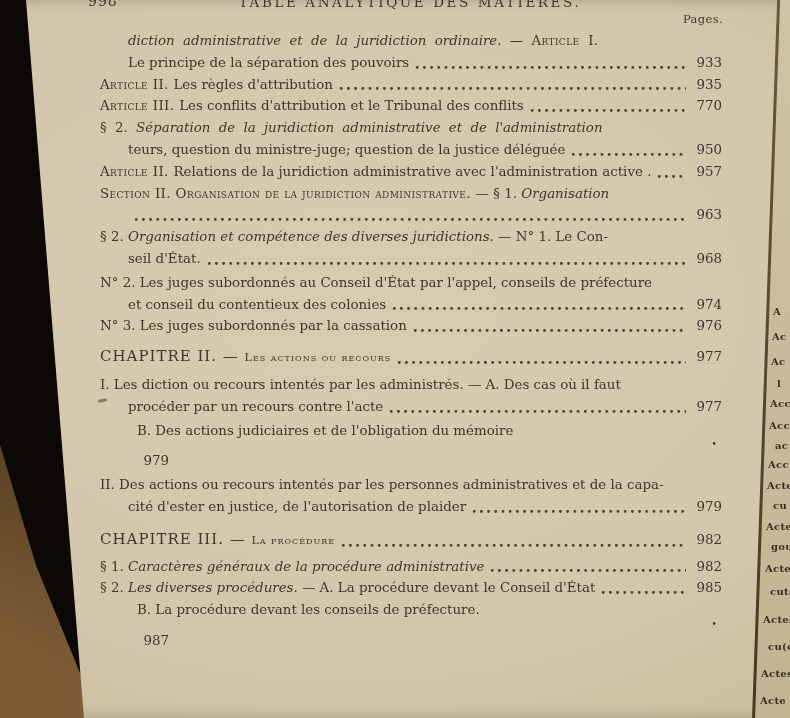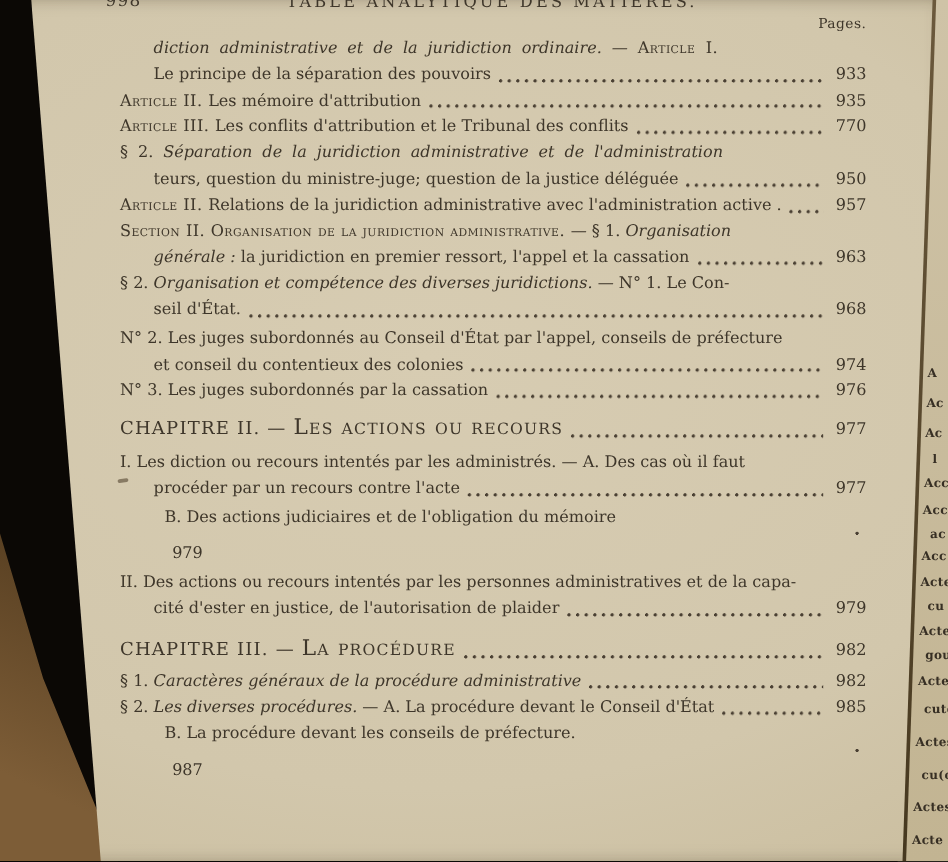--- a/index.html
+++ b/index.html
@@ -23,34 +23,34 @@
                    inset -12px 0 14px -8px rgba(92,73,45,.38);}
   .edge-line{position:absolute;left:752px;top:-2px;width:2.5px;height:722px;
         background:linear-gradient(180deg,#6b593c,#46381f);
         transform-origin:0 100%;transform:rotate(2deg);}
   .speck{position:absolute;left:98px;top:399px;width:9px;height:3px;
         background:#6d5f4a;border-radius:2px;transform:rotate(-8deg);opacity:.75;}
   
   .folio{position:absolute;left:88px;top:-7px;font-size:14px;letter-spacing:1px;}
   .rtitle{position:absolute;left:175px;top:-6px;width:470px;text-align:center;
           font-size:13.5px;letter-spacing:2.6px;white-space:nowrap;}
-  .plabel{position:absolute;left:650px;top:12px;width:72px;text-align:right;
+  .plabel{position:absolute;left:667px;top:12px;width:72px;text-align:center;
           font-size:11.5px;letter-spacing:.4px;}
   
   .content{position:absolute;left:100px;top:30px;width:622px;}
   .row{display:flex;align-items:baseline;line-height:21.8px;font-size:13.4px;}
   .ind1{padding-left:28px;}
   .ind2{padding-left:37px;flex-direction:column;}
   .sp{word-spacing:4px;}
   .txt{white-space:nowrap;}
   .s-rm{}
   .s-it{font-style:italic;text-align:right;}
   .s-sc{font-variant:small-caps;letter-spacing:.4px;text-align:center;}
   .s-ch{font-size:15px;letter-spacing:1px;margin-top:41px;}
-  .s-chsc{font-size:18px;font-variant:small-caps;letter-spacing:1px;}
+  .s-chsc{font-size:11px;font-variant:small-caps;letter-spacing:1px;}
   .leader{flex:1 1 auto;min-width:6px;margin:0 4px 4px 6px;height:5px;align-self:flex-end;
           background-image:radial-gradient(circle at 2.2px 2.4px,#4a4033 1.15px,rgba(0,0,0,0) 1.6px);
           background-size:7.2px 5px;background-repeat:repeat-x;}
   .pg{width:32px;text-align:right;flex:0 0 auto;}
 </style>
 </head>
 <body>
 
 <div id="app">
   <div class="strip" id="strip"></div>
@@ -62,21 +62,21 @@
     <div class="content" id="toc-rows">
         <div class="row ind1 sp">
           <span class="txt"><span class="s-it">diction administrative et de la juridiction ordinaire. — </span><span class="s-sc">Article I.</span></span>
         </div>
         <div class="row ind1">
           <span class="txt"><span class="s-rm">Le principe de la séparation des pouvoirs</span></span>
           <span class="leader"></span>
           <span class="pg">933</span>
         </div>
         <div class="row ind0">
-          <span class="txt"><span class="s-sc">Article II. </span><span class="s-rm">Les mémoire d'attribution </span></span>
+          <span class="txt"><span class="s-sc">Article II. </span><span class="s-rm">Les règles d'attribution </span></span>
           <span class="leader"></span>
           <span class="pg">935</span>
         </div>
         <div class="row ind0">
           <span class="txt"><span class="s-sc">Article III. </span><span class="s-rm">Les conflits d'attribution et le Tribunal des conflits</span></span>
           <span class="leader"></span>
           <span class="pg">770</span>
         </div>
         <div class="row ind0 sp">
           <span class="txt"><span class="s-rm">§ 2. </span><span class="s-it">Séparation de la juridiction administrative et de l'administration</span></span>
@@ -88,21 +88,20 @@
         </div>
         <div class="row ind0">
           <span class="txt"><span class="s-sc">Article II. </span><span class="s-rm">Relations de la juridiction administrative avec l'administration active .</span></span>
           <span class="leader"></span>
           <span class="pg">957</span>
         </div>
         <div class="row ind0">
           <span class="txt"><span class="s-sc">Section II. Organisation de la juridiction administrative. </span><span class="s-rm">— § 1. </span><span class="s-it">Organisation</span></span>
         </div>
         <div class="row ind1">
-          <span class="txt"><span class="s-it">générale : </span><span class="s-rm">la juridiction en premier ressort, l'appel et la cassation</span></span>
           <span class="leader"></span>
           <span class="pg">963</span>
         </div>
         <div class="row ind0">
           <span class="txt"><span class="s-rm">§ 2. </span><span class="s-it">Organisation et compétence des diverses juridictions. </span><span class="s-rm">— N° 1. Le Con-</span></span>
         </div>
         <div class="row ind1">
           <span class="txt"><span class="s-rm">seil d'État.</span></span>
           <span class="leader"></span>
           <span class="pg">968</span>

